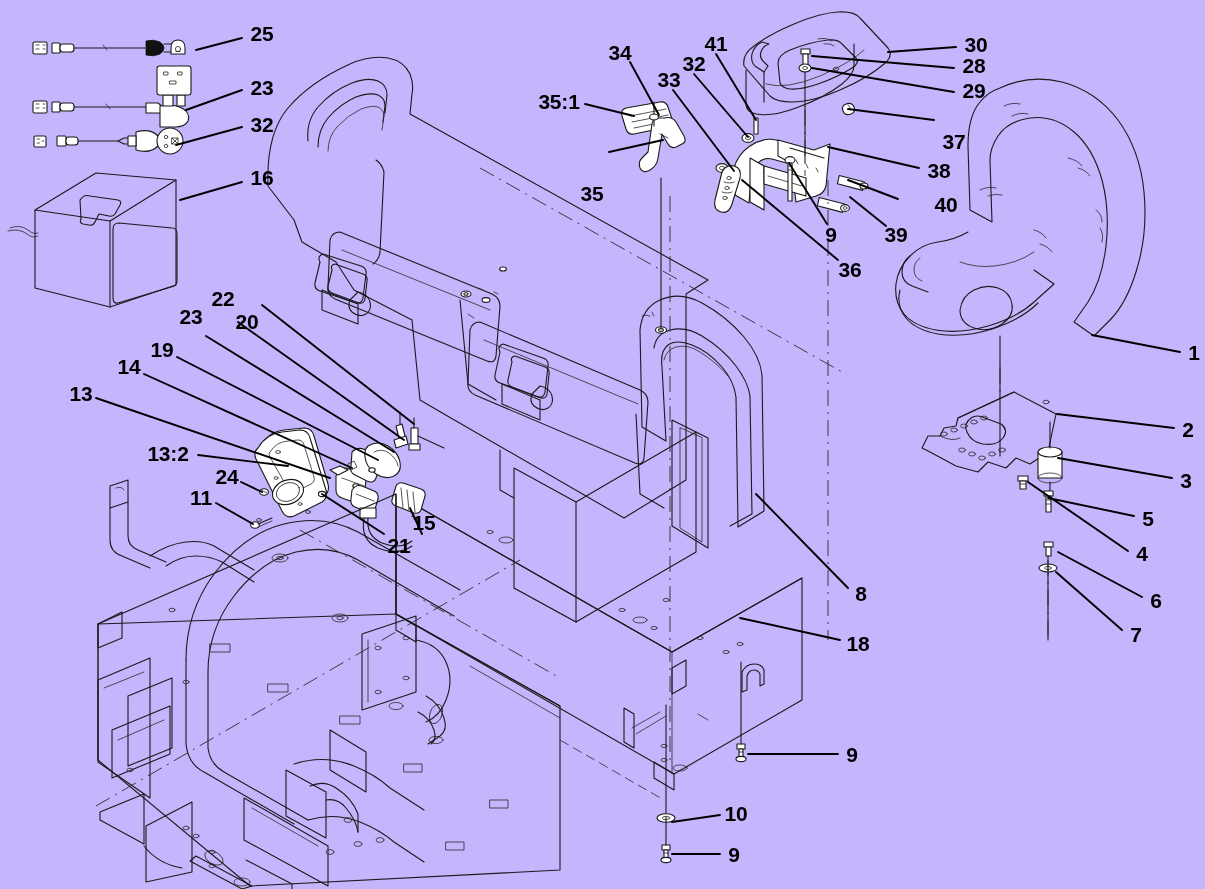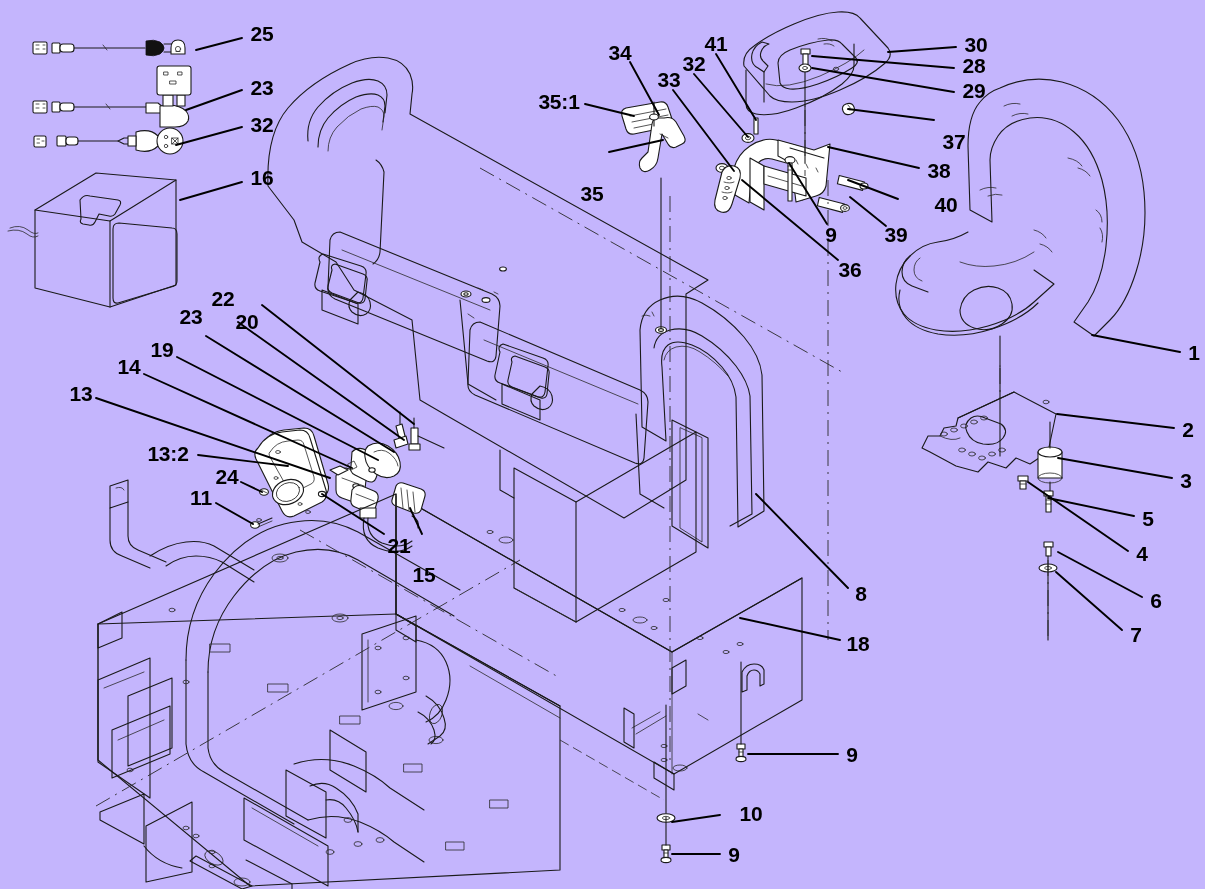--- a/index.html
+++ b/index.html
@@ -530,21 +530,21 @@
       <div class="callout" style="left: 247px; top: 297px; margin-top: 24px;">20</div>
       <div class="callout" style="left: 223px; top: 298px;">22</div>
       <div class="callout" style="left: 191px; top: 316px;">23</div>
       <div class="callout" style="left: 162px; top: 349px;">19</div>
       <div class="callout" style="left: 129px; top: 366px;">14</div>
       <div class="callout" style="left: 81px; top: 393px;">13</div>
       <div class="callout" style="left: 168px; top: 453px;">13:2</div>
       <div class="callout" style="left: 227px; top: 476px;">24</div>
       <div class="callout" style="left: 201px; top: 497px;">11</div>
       <div class="callout" style="left: 386px; top: 545px; margin-left: 13px;">21</div>
-      <div class="callout" style="left: 424px; top: 574px; text-align: center;">15</div>
+      <div class="callout" style="left: 424px; top: 522px; text-align: center;">15</div>
       <div class="callout" style="left: 620px; top: 52px;">34</div>
       <div class="callout" style="left: 716px; top: 43px;">41</div>
       <div class="callout" style="left: 694px; top: 63px;">32</div>
       <div class="callout" style="left: 669px; top: 79px;">33</div>
       <div class="callout" style="left: 559px; top: 101px;">35:1</div>
       <div class="callout" style="left: 592px; top: 153px; margin-top: 40px;">35</div>
       <div class="callout" style="left: 976px; top: 44px;">30</div>
       <div class="callout" style="left: 974px; top: 65px;">28</div>
       <div class="callout" style="left: 974px; top: 90px;">29</div>
       <div class="callout" style="left: 954px; top: 123px; margin-top: 18px;">37</div>
@@ -556,17 +556,17 @@
       <div class="callout" style="left: 1194px; top: 352px;">1</div>
       <div class="callout" style="left: 1188px; top: 429px;">2</div>
       <div class="callout" style="left: 1186px; top: 480px;">3</div>
       <div class="callout" style="left: 1148px; top: 518px;">5</div>
       <div class="callout" style="left: 1142px; top: 553px;">4</div>
       <div class="callout" style="left: 1156px; top: 600px;">6</div>
       <div class="callout" style="left: 1136px; top: 634px;">7</div>
       <div class="callout" style="left: 861px; top: 593px;">8</div>
       <div class="callout" style="left: 858px; top: 643px;">18</div>
       <div class="callout" style="left: 852px; top: 754px;">9</div>
-      <div class="callout" style="left: 736px; top: 813px; margin-left: 15px;">10</div>
+      <div class="callout" style="left: 736px; top: 813px;">10</div>
       <div class="callout" style="left: 734px; top: 854px;">9</div>
     </div>
 
 </div>
 
 </body></html>

